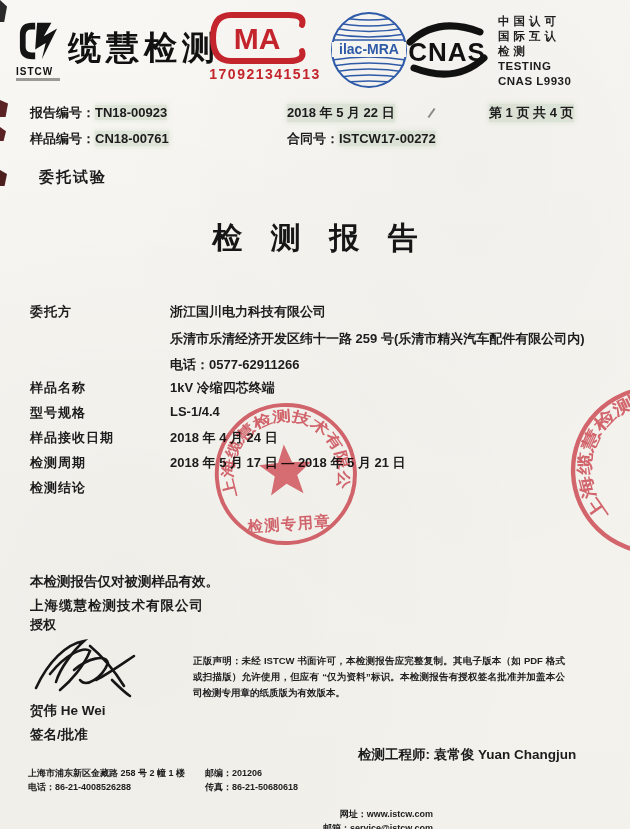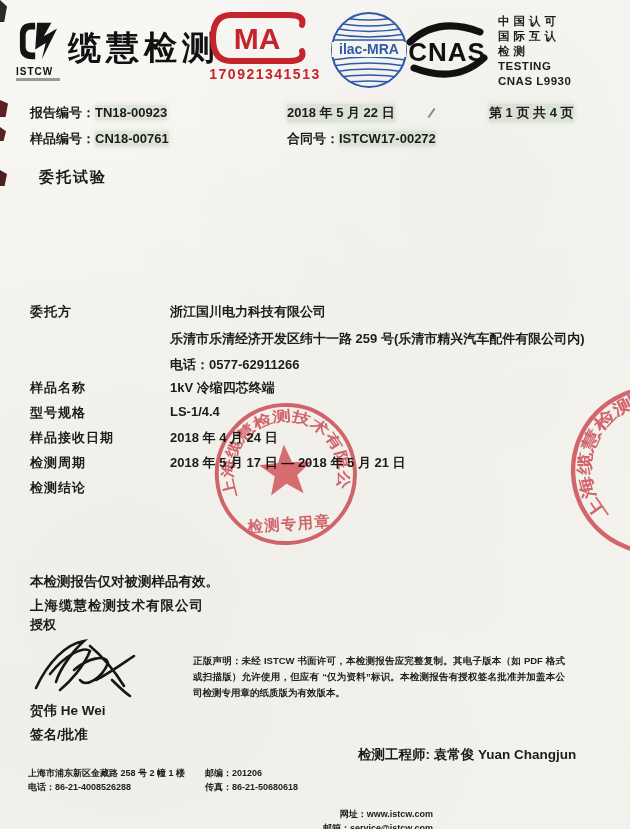--- a/index.html
+++ b/index.html
@@ -118,20 +118,21 @@
 
   <div class="abs meta" style="left:30px;top:130px;">
     <span>样品编号：</span><span class="halo">CN18-00761</span>
   </div>
   <div class="abs meta" style="left:255px;top:130px;margin-left:32px;">
     <span>合同号：</span><span class="halo">ISTCW17-00272</span>
   </div>
 
   <div class="abs test-type">委托试验</div>
 
+  <div class="abs doc-title">检测报告</div>
 
   <div class="abs row-label" style="top:303px;">委托方</div>
   <div class="abs row-value" style="top:303px;">浙江国川电力科技有限公司</div>
 
   <div class="abs row-value" style="top:330px;width:445px;">乐清市乐清经济开发区纬十一路 259 号(乐清市精兴汽车配件有限公司内)</div>
   <div class="abs row-value" style="top:356px;">电话：0577-62911266</div>
 
   <div class="abs row-label" style="top:379px;">样品名称</div>
   <div class="abs row-value" style="top:379px;">1kV 冷缩四芯终端</div>
 

